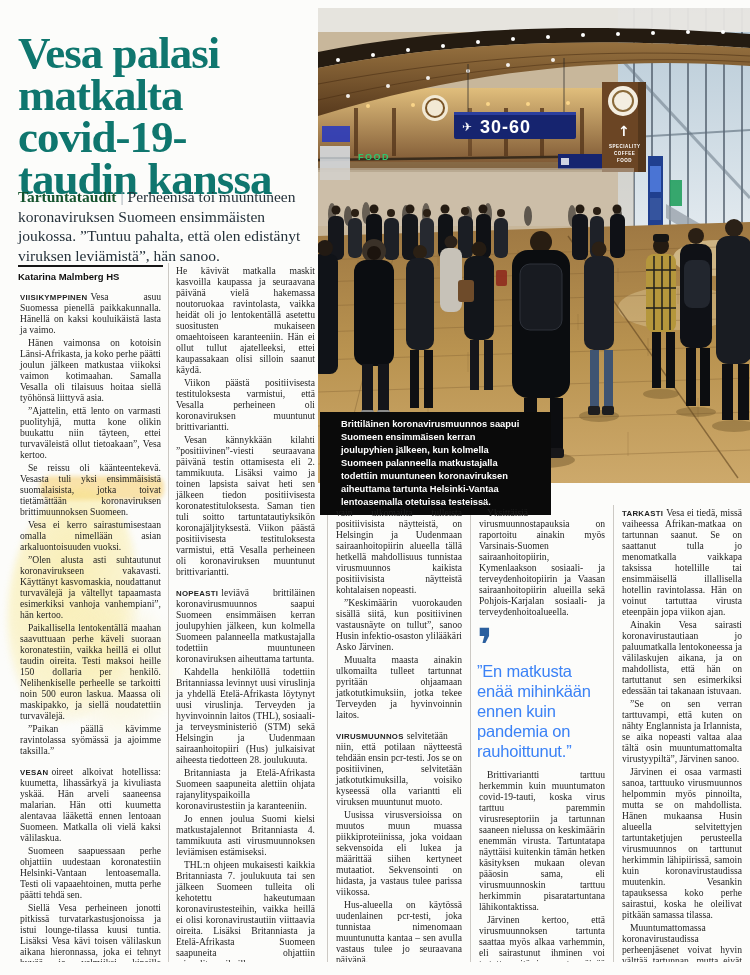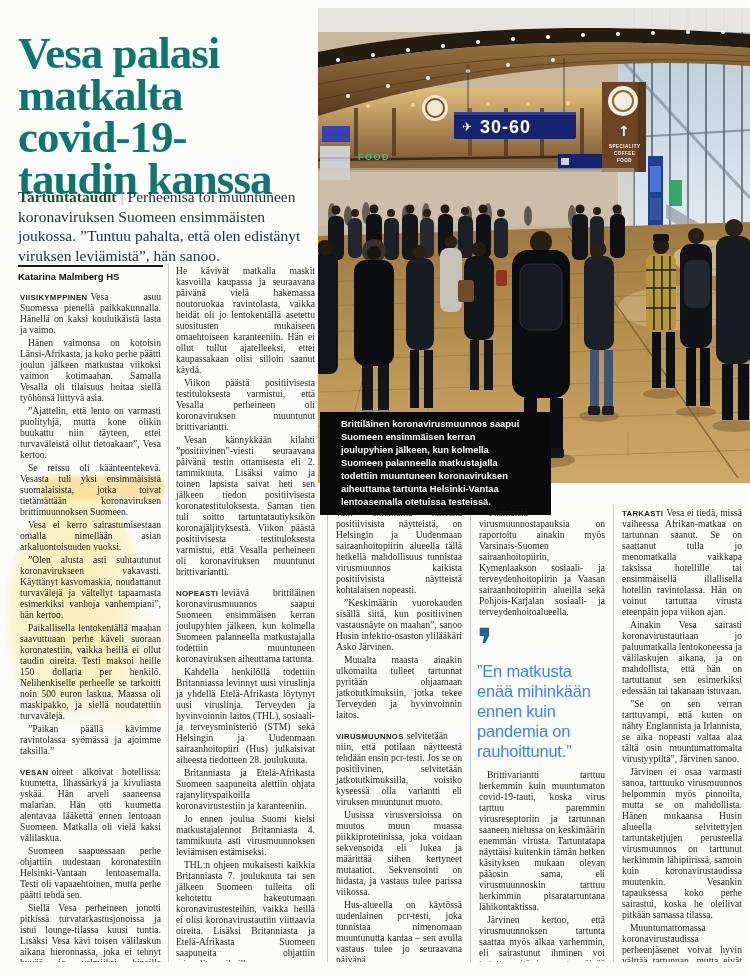--- a/index.html
+++ b/index.html
@@ -395,21 +395,21 @@
           <rect x="420" y="356" width="11" height="56" fill="#0e0f12"></rect>
         </g>
       </g>
     </svg>
   </div>
 
   <div class="caption">Brittiläinen koronavirusmuunnos saapui Suomeen ensimmäisen kerran joulupyhien jälkeen, kun kolmella Suomeen palanneella matkustajalla todettiin muuntuneen koronaviruksen aiheuttama tartunta Helsinki-Vantaa lentoasemalla otetuissa testeissä.</div>
 
   <div class="col c3">
     <p class="flush"><span>vain ulkomailta tulleista positiivisista näytteistä, on Helsingin ja Uudenmaan sairaanhoitopiirin alueella tällä hetkellä mahdollisuus tunnistaa virusmuunnos kaikista positiivisista näytteistä kohtalaisen nopeasti.</span></p>
-    <p><span>”Keskimäärin vuorokauden sisällä siitä, kun positiivinen vastausnäyte on maahan”, sanoo Husin infektio-osaston ylilääkäri Asko Järvinen.</span></p>
+    <p><span>”Keskimäärin vuorokauden sisällä siitä, kun positiivinen vastausnäyte on tullut”, sanoo Husin infektio-osaston ylilääkäri Asko Järvinen.</span></p>
     <p><span>Muualta maasta ainakin ulkomailta tulleet tartunnat pyritään ohjaamaan jatkotutkimuksiin, jotka tekee Terveyden ja hyvinvoinnin laitos.</span></p>
     <p class="sec"><span class="lead">VIRUSMUUNNOS</span><span>selvitetään niin, että potilaan näytteestä tehdään ensin pcr-testi. Jos se on positiivinen, selvitetään jatkotutkimuksilla, voisiko kyseessä olla variantti eli viruksen muuntunut muoto.</span></p>
     <p><span>Uusissa virusversioissa on muutos muun muassa piikkiproteiinissa, joka voidaan sekvensoida eli lukea ja määrittää siihen kertyneet mutaatiot. Sekvensointi on hidasta, ja vastaus tulee parissa viikossa.</span></p>
     <p><span>Hus-alueella on käytössä uudenlainen pcr-testi, joka tunnistaa nimenomaan muuntunutta kantaa – sen avulla vastaus tulee jo seuraavana päivänä.</span></p>
     <p class="sec"><span class="lead">SUOMESSA</span><span>on tällä hetkellä todettu 211 virusmuunnostapausta, joista muutama on Etelä-Afrikan varianttia ja loput Vesallakin todettua brittimuunnosta.</span></p>
   </div>
 
   <div class="col c4">
     <p><span>Yksittäisiä virusmuunnostapauksia on raportoitu ainakin myös Varsinais-Suomen sairaanhoitopiirin, Kymenlaakson sosiaali- ja terveydenhoitopiirin ja Vaasan sairaanhoitopiirin alueilla sekä Pohjois-Karjalan sosiaali- ja terveydenhoitoalueella.</span></p>
     <div class="pq">

